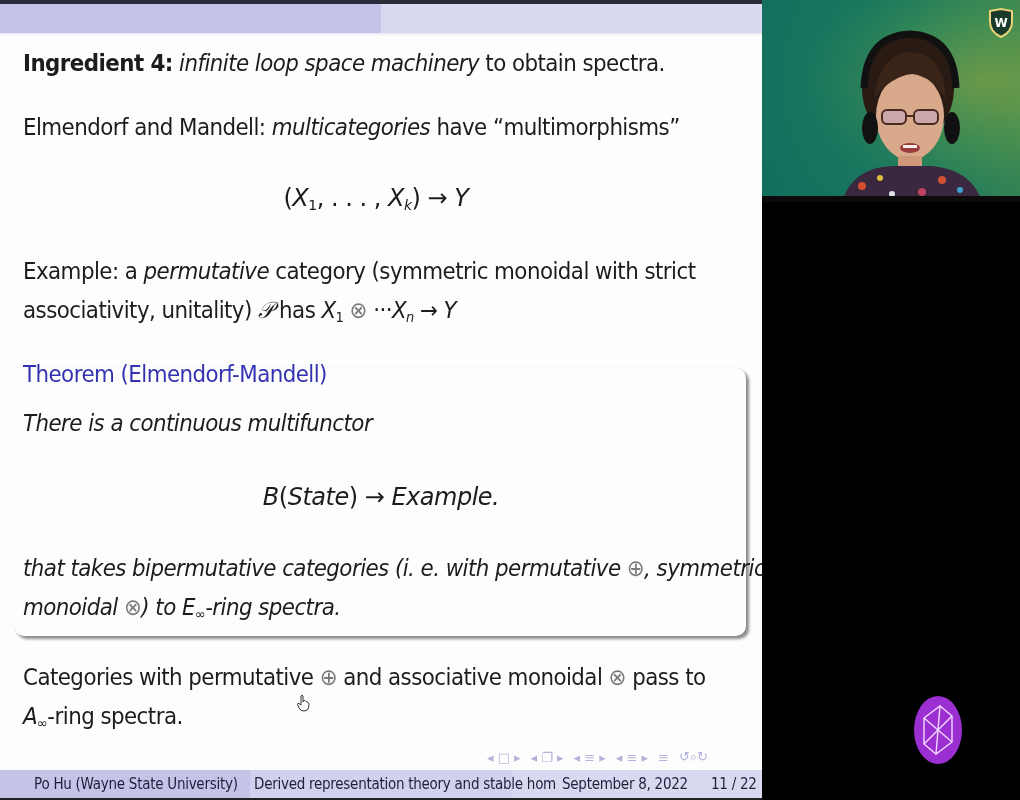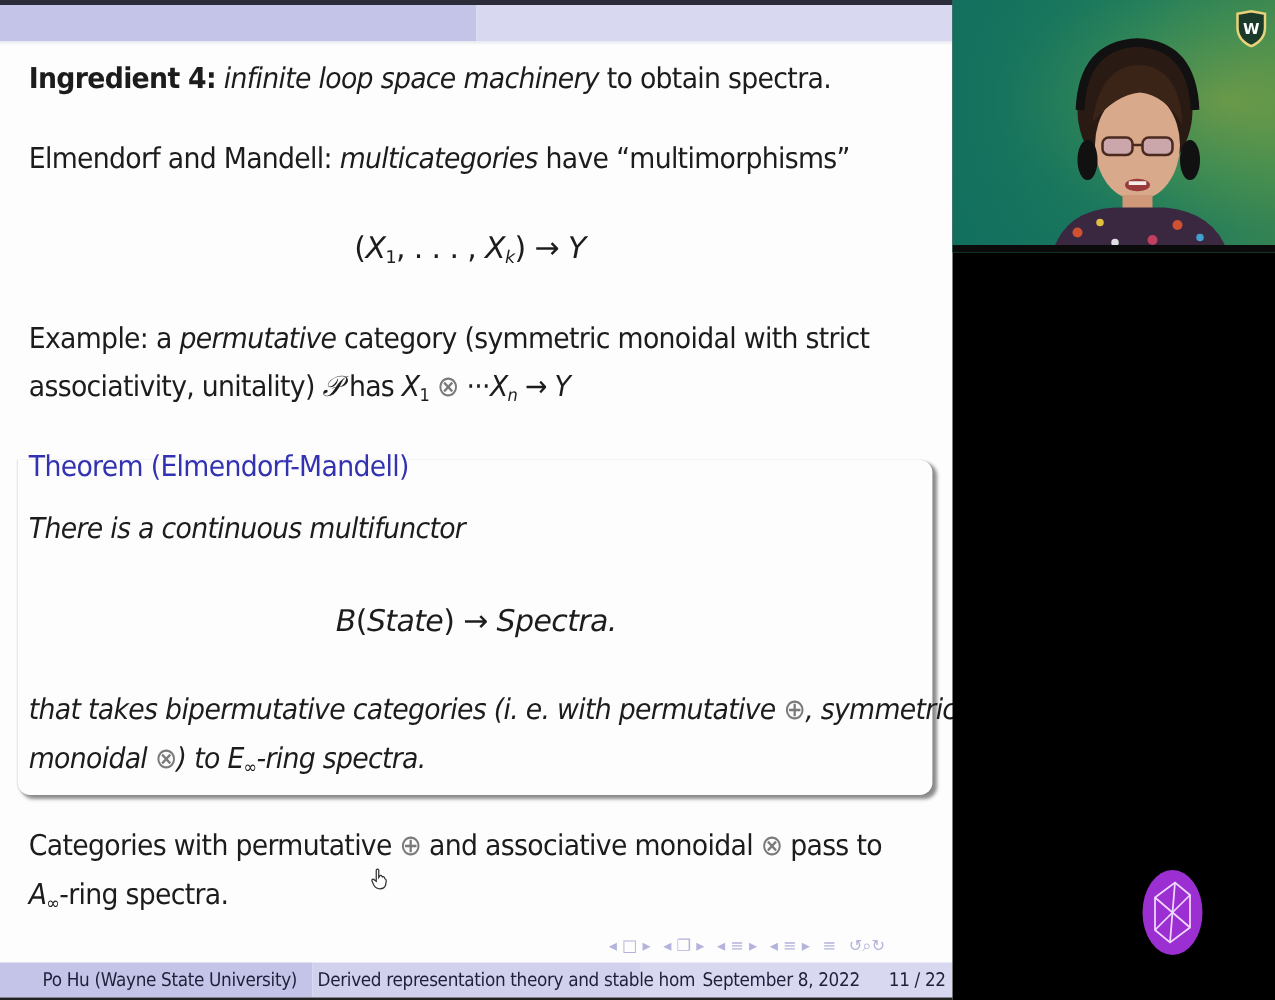--- a/index.html
+++ b/index.html
@@ -112,21 +112,21 @@
   </div>
 
   <div id="theorem-box"></div>
   <div id="theorem-title">Theorem (Elmendorf-Mandell)</div>
 
   <div class="txt" style="top:410px;">
     <i>There is a continuous multifunctor</i>
   </div>
 
   <div class="center-eq" style="top:483px; left:0px;">
-    <i>B</i><span>(</span><i>State</i><span>)</span><span> → </span><i>Spectra.</i>
+    <i>B</i><span>(</span><i>State</i><span>)</span><span> → </span><i>Example.</i>
   </div>
 
   <div class="txt" style="top:555px;">
     <i>that takes bipermutative categories (i.  e.  with permutative </i><span class="sym">⊕</span><i>, symmetric</i>
   </div>
   <div class="txt" style="top:594px;">
     <i>monoidal </i><span class="sym">⊗</span><i>) to E</i><sub>∞</sub><i>-ring spectra.</i>
   </div>
 
   <div class="txt" style="top:664px;">

